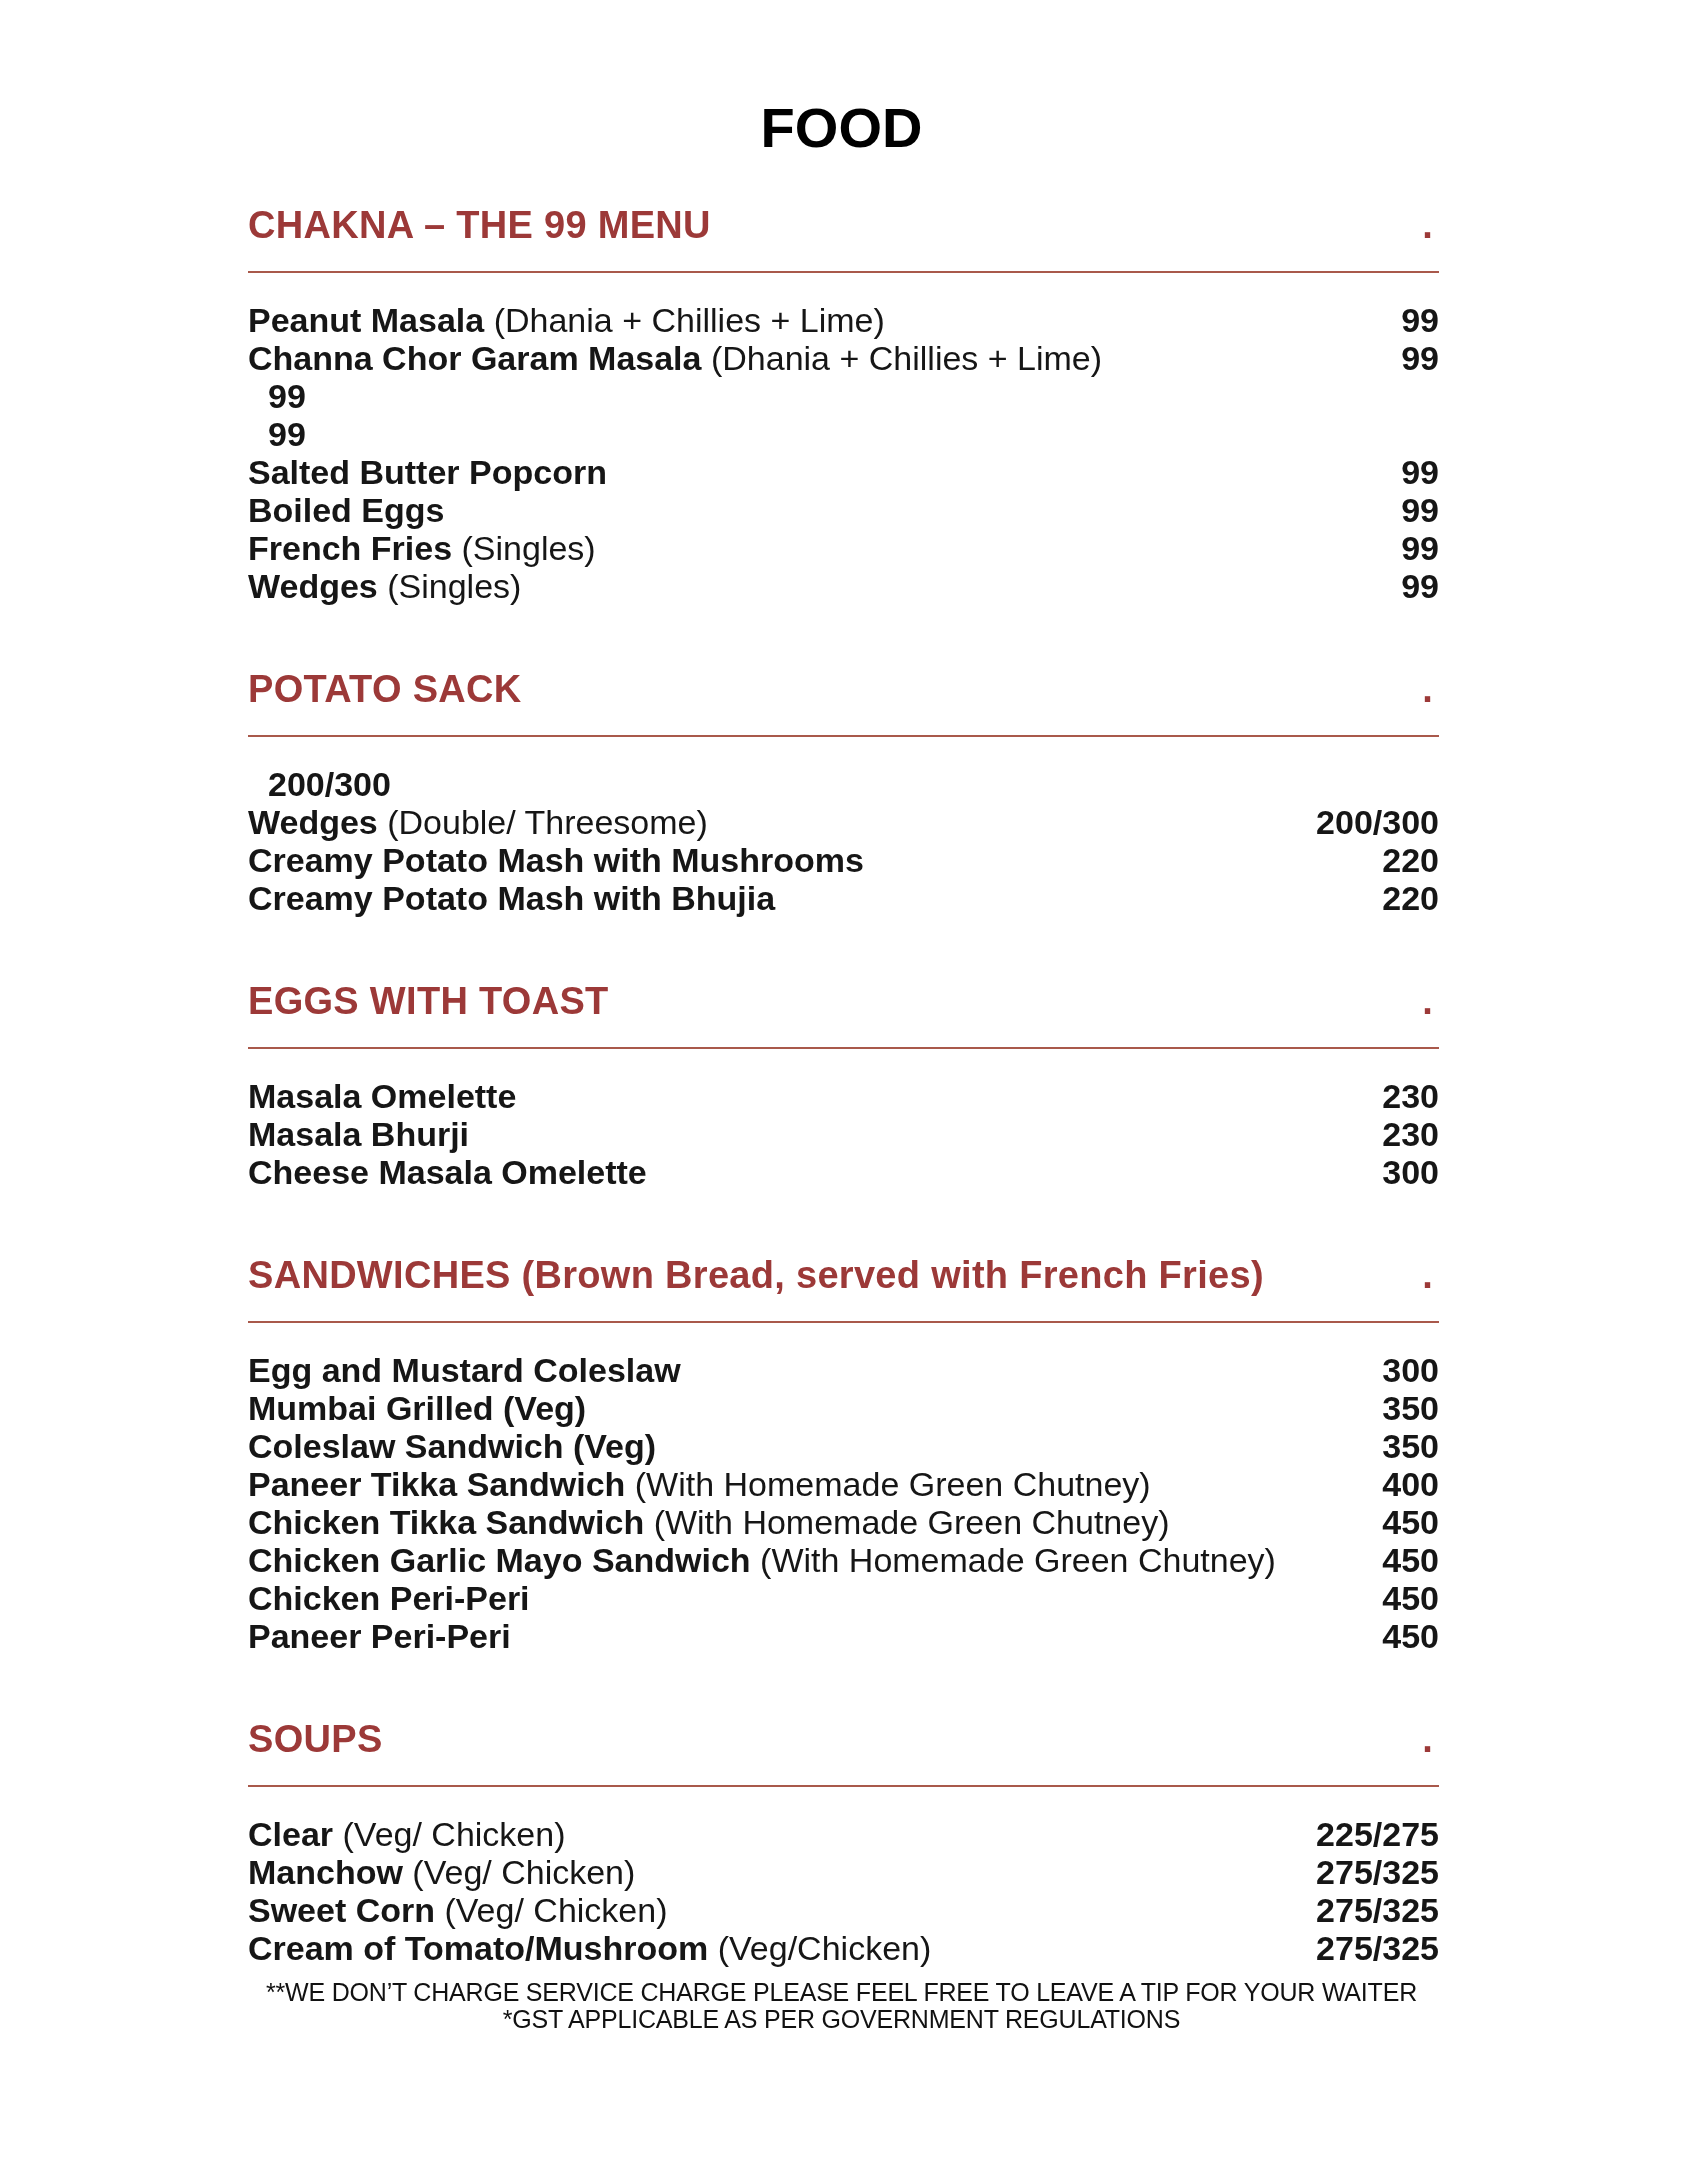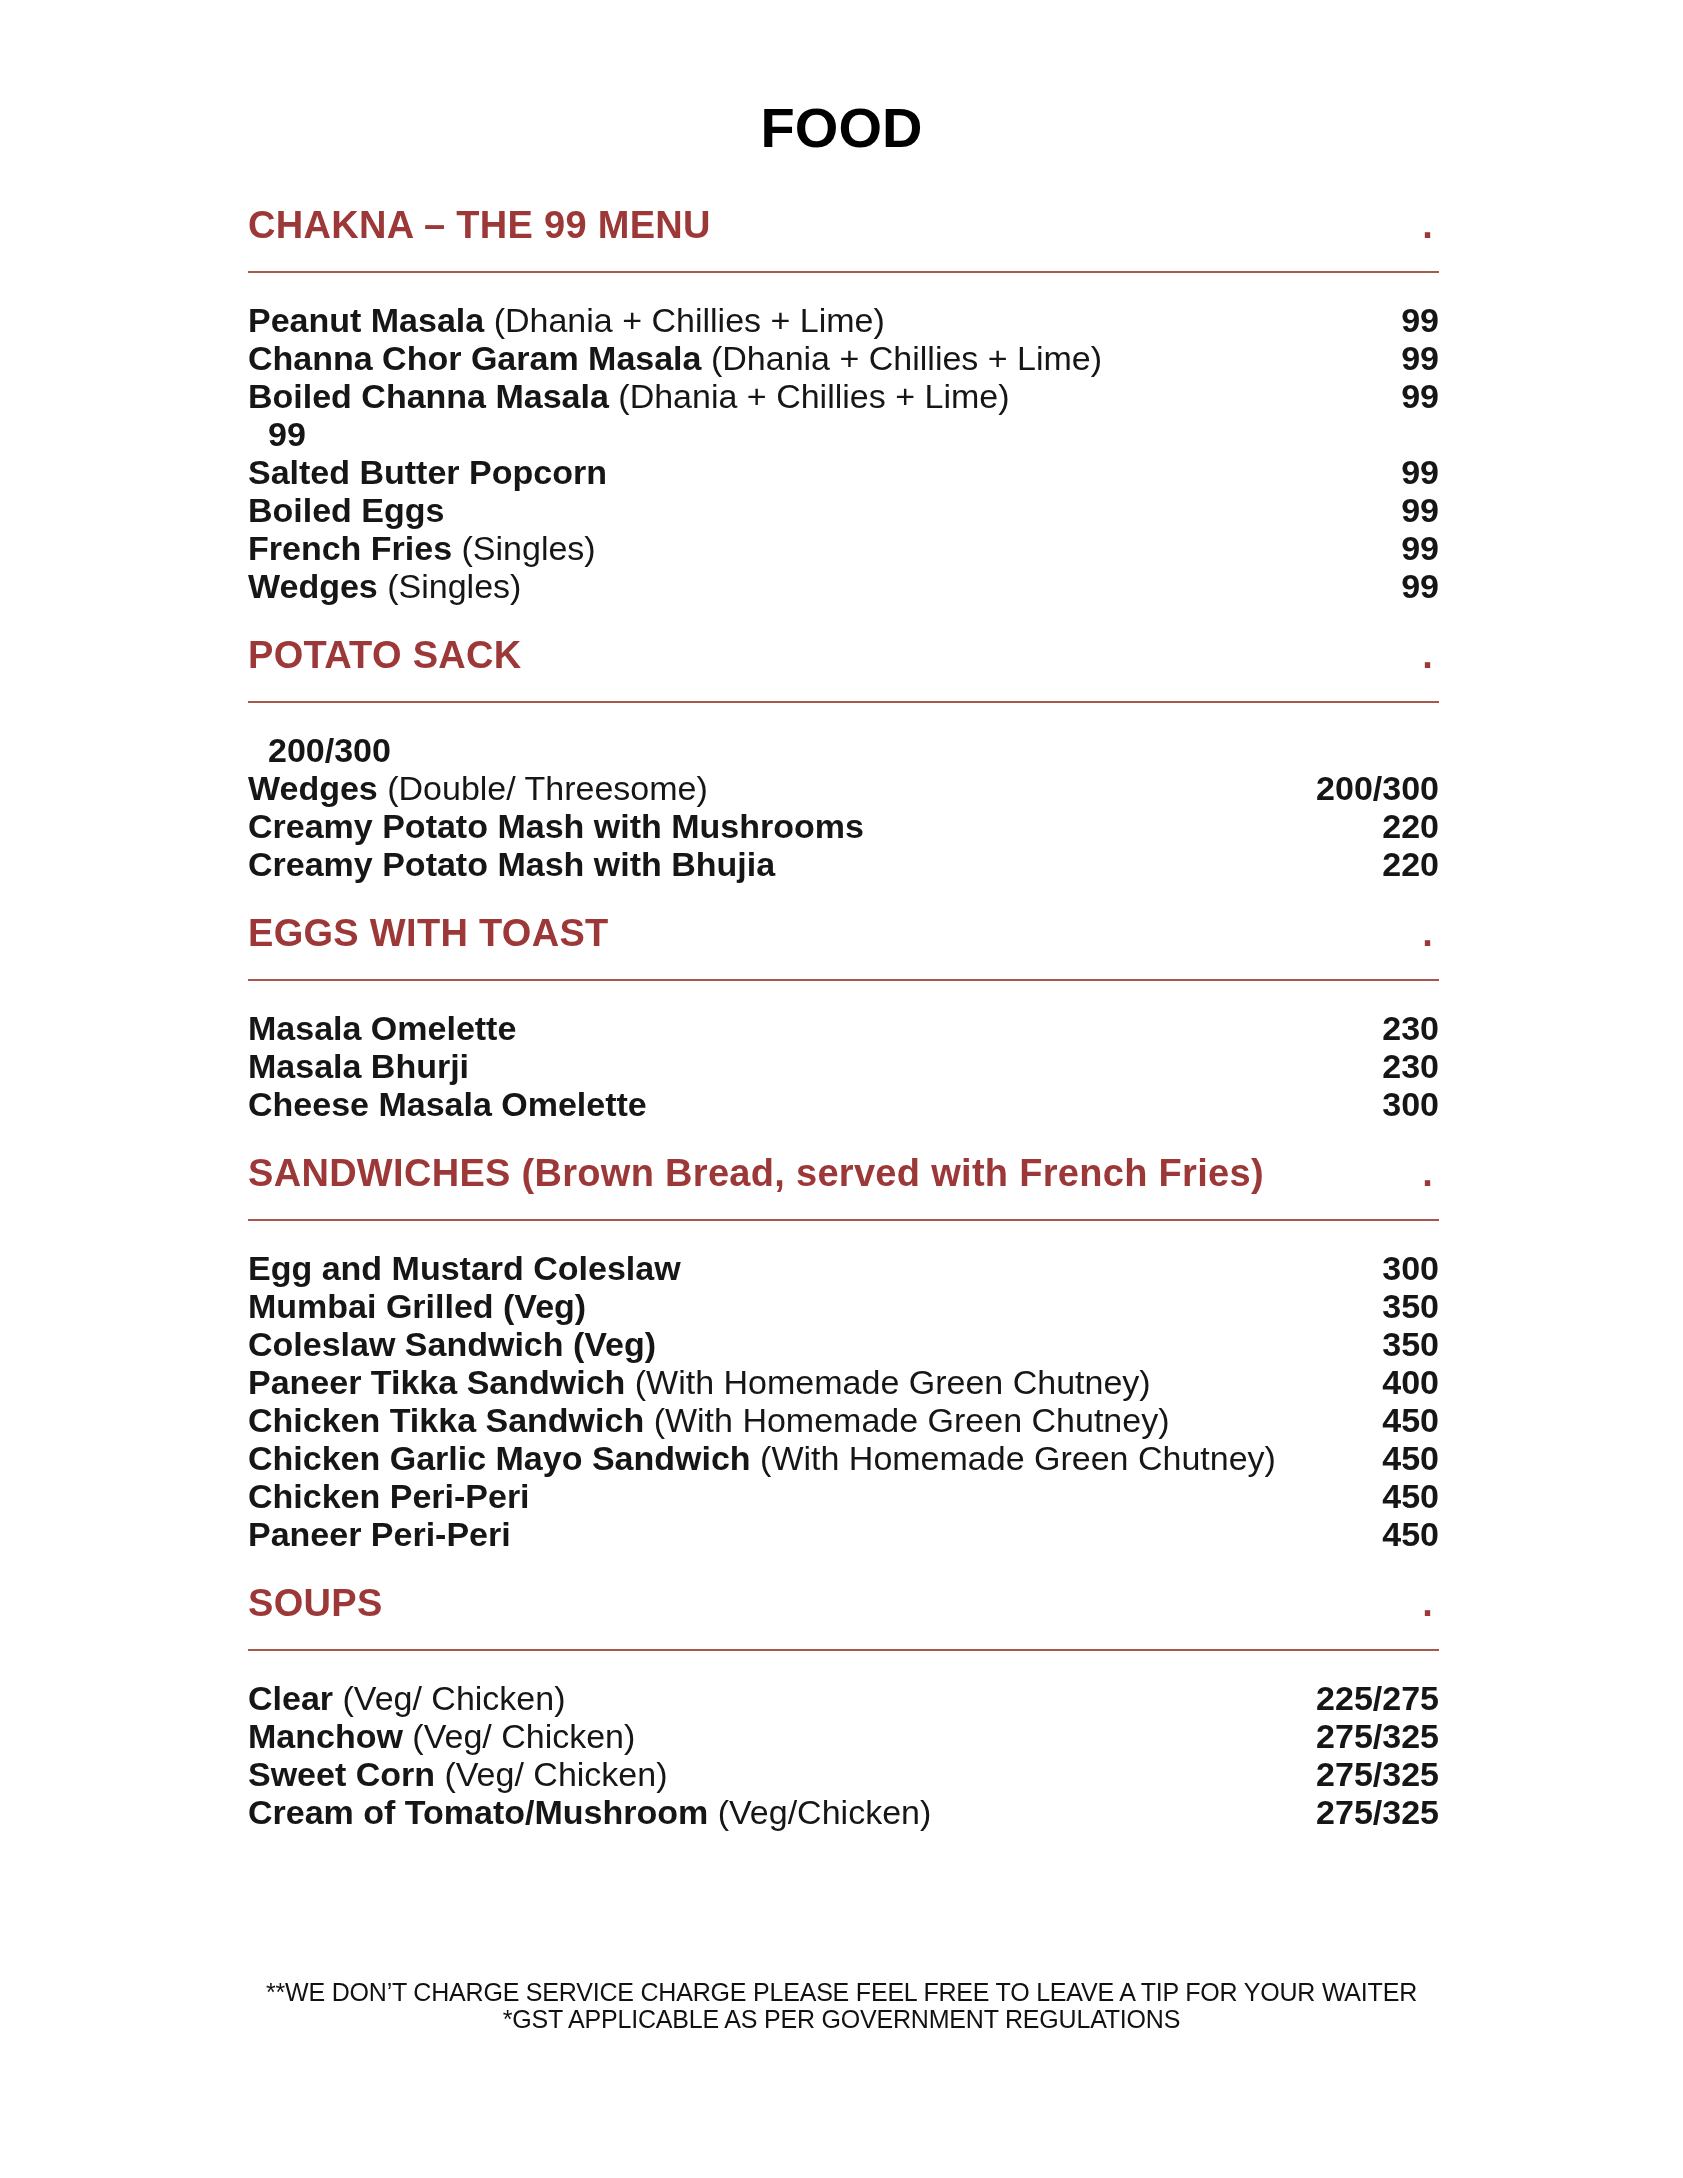--- a/index.html
+++ b/index.html
@@ -22,21 +22,21 @@
     font-size: 56px;
     font-weight: 700;
     color: #000000;
     letter-spacing: 0;
   }
   .content {
     width: 1191px;
     margin-left: 248px;
   }
   .menu-section {
-    margin-top: 29px;
+    margin-top: 63px;
   }
   .menu-section.first {
     margin-top: 44px;
   }
   .section-heading {
     display: flex;
     justify-content: space-between;
     align-items: baseline;
     margin: 0;
     font-size: 38px;
@@ -102,21 +102,20 @@
       <div class="items">
         <div class="row">
           <div class="item-label"><span class="item-name">Peanut Masala</span> <span class="item-desc">(Dhania + Chillies + Lime)</span></div>
           <div class="item-price">99</div>
         </div>
         <div class="row">
           <div class="item-label"><span class="item-name">Channa Chor Garam Masala</span> <span class="item-desc">(Dhania + Chillies + Lime)</span></div>
           <div class="item-price">99</div>
         </div>
         <div class="row">
-          <div class="item-label"><span class="item-name">Boiled Channa Masala</span> <span class="item-desc">(Dhania + Chillies + Lime)</span></div>
           <div class="item-price">99</div>
         </div>
         <div class="row">
           <div class="item-price">99</div>
         </div>
         <div class="row">
           <div class="item-label"><span class="item-name">Salted Butter Popcorn</span></div>
           <div class="item-price">99</div>
         </div>
         <div class="row">

